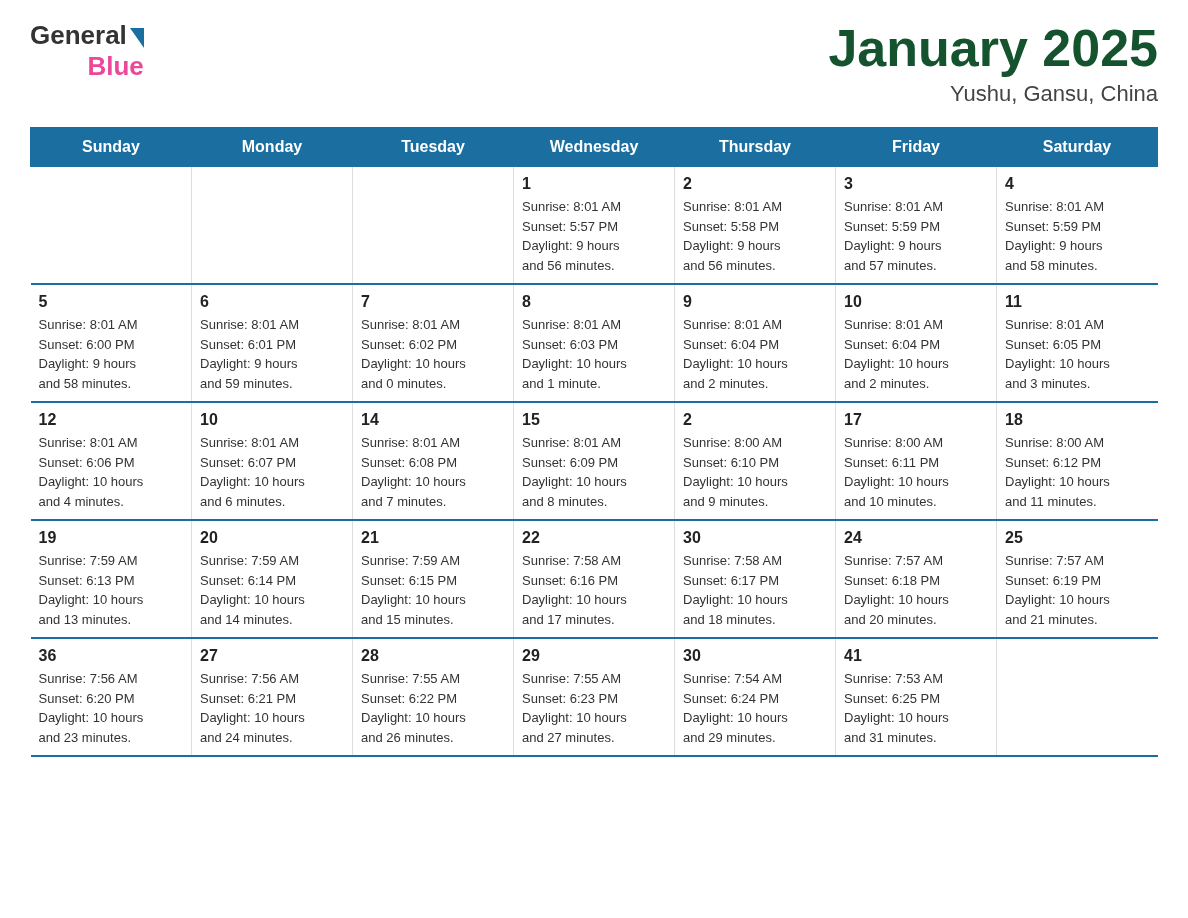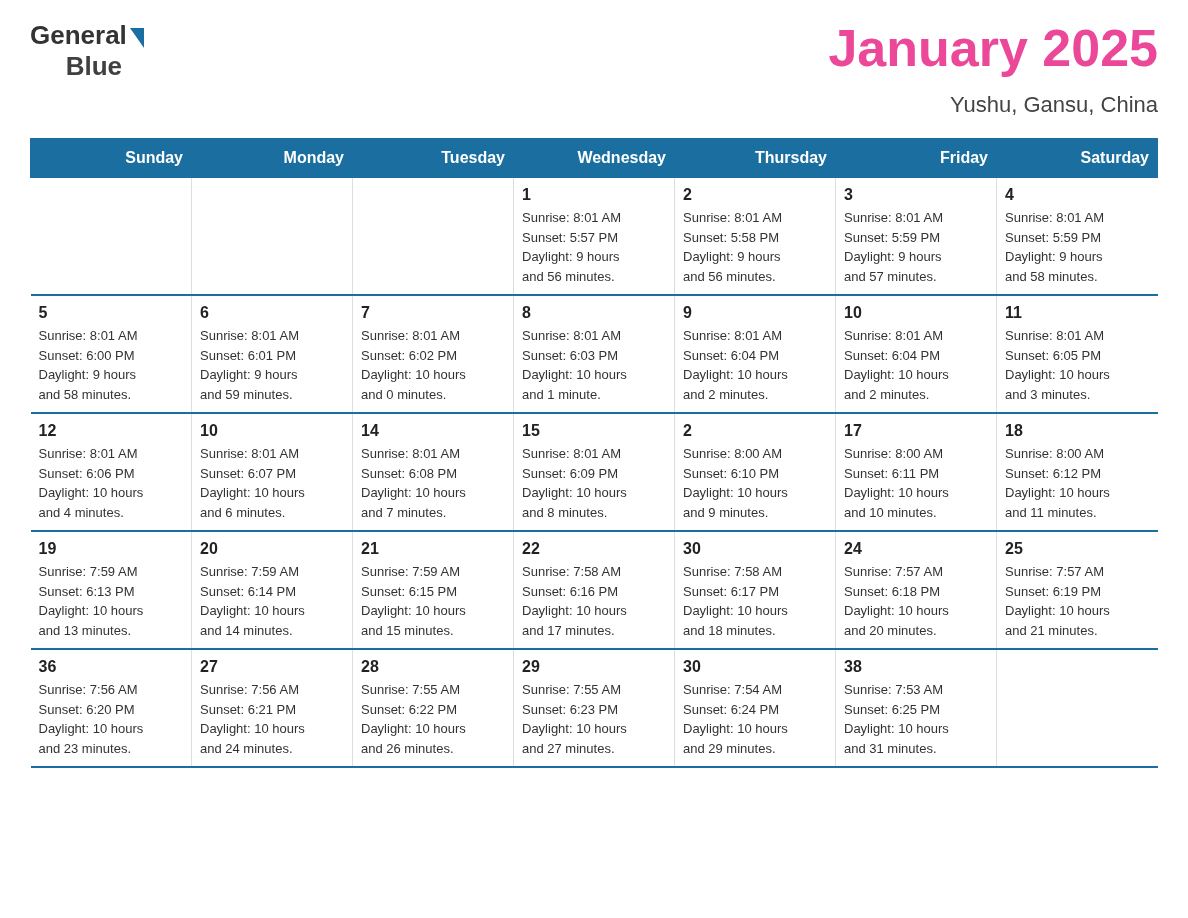--- a/index.html
+++ b/index.html
@@ -12,21 +12,21 @@
     }
     .header {
       display: flex;
       justify-content: space-between;
       align-items: flex-start;
       margin-bottom: 20px;
     }
     .logo {
       display: flex;
       flex-direction: column;
-      align-items: center;
+      align-items: flex-end;
     }
     .logo-top {
       display: flex;
       align-items: center;
     }
     .logo-general {
       font-size: 26px;
       font-weight: bold;
       color: #333;
     }
@@ -35,50 +35,50 @@
       height: 0;
       border-left: 14px solid transparent;
       border-right: 0px solid transparent;
       border-top: 20px solid #1a6fa0;
       margin-left: 3px;
       margin-top: 4px;
     }
     .logo-blue {
       font-size: 26px;
       font-weight: bold;
-      color: #404040;
+      color: #ec4899;
       margin-left: 14px;
     }
     .title-area {
       text-align: right;
     }
     .month-year {
       font-size: 52px;
       font-weight: bold;
-      color: #ec4899;
+      color: #14532d;
       line-height: 1.1;
     }
     .location {
       font-size: 22px;
       color: #444;
-      margin-top: 15px;
+      margin-top: 4px;
     }
     table {
       width: 100%;
       border-collapse: collapse;
     }
     thead tr {
       background-color: #1a6fa0;
     }
     thead th {
       color: #fff;
       font-size: 16px;
       font-weight: bold;
       padding: 10px 8px;
-      text-align: right;
+      text-align: center;
       border: 1px solid #1a6fa0;
     }
     tbody tr {
       border-bottom: 2px solid #1a6fa0;
     }
     tbody td {
       vertical-align: top;
       padding: 8px;
       font-size: 12.5px;
       color: #333;
@@ -259,19 +259,19 @@
         </td>
         <td>
           <span class="day-number">29</span>
           <div class="day-info">Sunrise: 7:55 AM<br>Sunset: 6:23 PM<br>Daylight: 10 hours<br>and 27 minutes.</div>
         </td>
         <td>
           <span class="day-number">30</span>
           <div class="day-info">Sunrise: 7:54 AM<br>Sunset: 6:24 PM<br>Daylight: 10 hours<br>and 29 minutes.</div>
         </td>
         <td>
-          <span class="day-number">38</span>
+          <span class="day-number">41</span>
           <div class="day-info">Sunrise: 7:53 AM<br>Sunset: 6:25 PM<br>Daylight: 10 hours<br>and 31 minutes.</div>
         </td>
         <td></td>
       </tr>
     </tbody>
 </table>
 
 </body></html>

